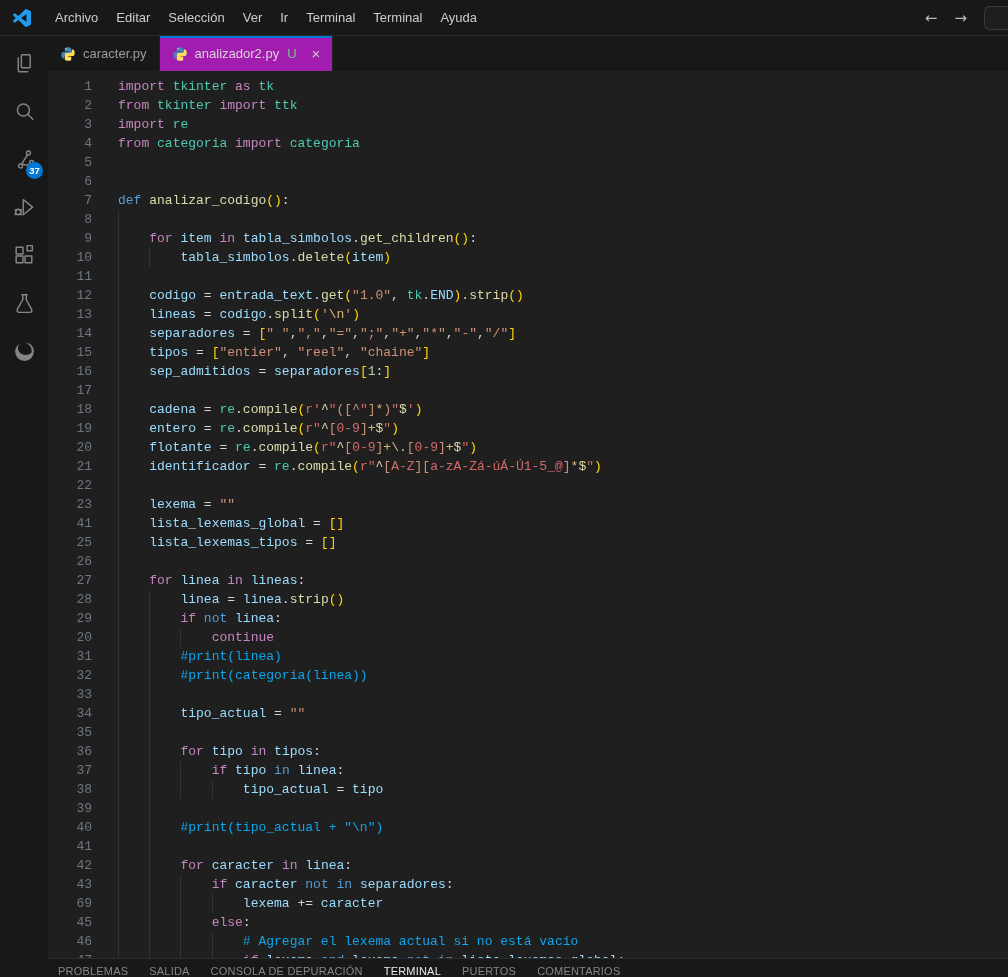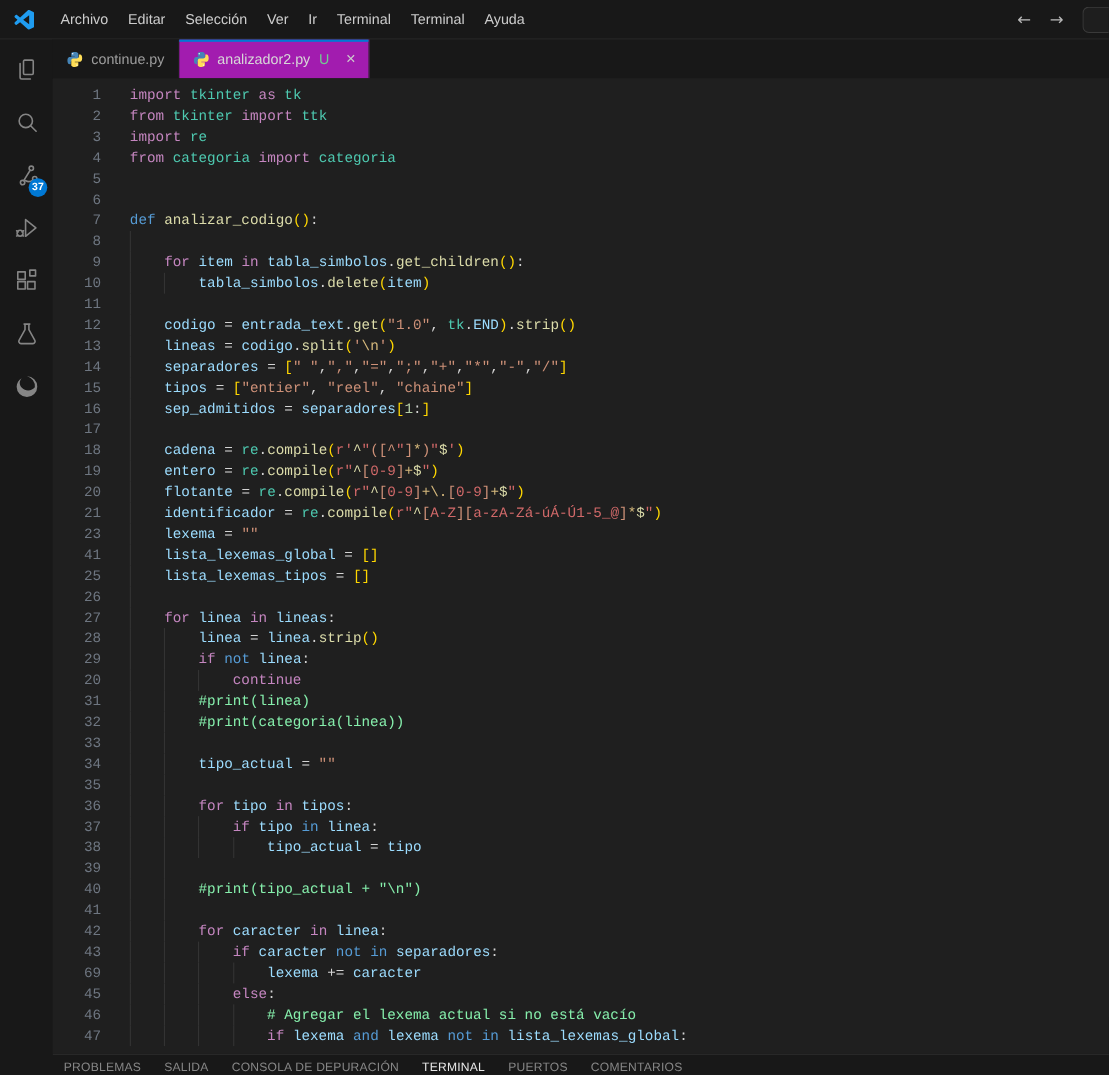--- a/index.html
+++ b/index.html
@@ -50,21 +50,21 @@
   .editor{flex:1;overflow:hidden;background:#1f1f1f;padding-top:6px;
           font-family:"Liberation Mono","DejaVu Sans Mono",monospace;
           font-size:13px;line-height:19px}
   .cl{display:flex;height:19px;white-space:pre}
   .ln{width:44px;text-align:right;padding-right:26px;color:#6e7681;flex:0 0 auto}
   .ct{position:relative;flex:1;min-width:0}
   .ig{position:absolute;top:0;bottom:0;width:1px;background:#333333}
   
   .tk-k{color:#c586c0}  .tk-o{color:#569cd6}  .tk-f{color:#dcdcaa}
   .tk-v{color:#9cdcfe}  .tk-m{color:#4ec9b0}  .tk-s{color:#ce9178}
-  .tk-e{color:#d7ba7d}  .tk-n{color:#b5cea8}  .tk-c{color:#86efac}
+  .tk-e{color:#d7ba7d}  .tk-n{color:#b5cea8}  .tk-c{color:#0ea5e9}
   .tk-w{color:#d4d4d4}  .tk-b1{color:#ffd700}
   .tk-rx{color:#d16969} .tk-rp{color:#ce9178} .tk-ra{color:#dcdcaa} .tk-rq{color:#d7ba7d}
 
   
   .panel{height:18px;background:#181818;border-top:1px solid #2b2b2b;display:flex;
          align-items:flex-start;padding-left:10px;flex:0 0 auto;overflow:hidden}
   .ptab{font-size:11px;color:#868686;margin-right:21px;padding-top:6px;letter-spacing:.2px;
         white-space:nowrap;cursor:pointer}
   .ptab.active{color:#e7e7e7}
 </style>
@@ -152,21 +152,21 @@
       <div class="tabbar">
         <div class="tab">
           <span class="pyicon">
             <svg viewBox="0 0 16 16">
                 <path fill="#4584b6" d="M7.9 1.2c-3.3 0-3.1 1.4-3.1 1.4v2.9h3.2v.4H3.5s-2.2-.2-2.2 3.2 1.9 3.3 1.9 3.3h1.1v-1.6s-.1-1.9 1.9-1.9h3.2s1.8 0 1.8-1.8V3s.3-1.8-3.3-1.8z"></path>
                 <circle fill="#fff" cx="6.1" cy="2.8" r=".65"></circle>
                 <path fill="#ffde57" d="M8.1 14.8c3.3 0 3.1-1.4 3.1-1.4v-2.9H8v-.4h4.5s2.2.2 2.2-3.2-1.9-3.3-1.9-3.3h-1.1v1.6s.1 1.9-1.9 1.9H6.6s-1.8 0-1.8 1.8V13s-.3 1.8 3.3 1.8z"></path>
                 <circle fill="#fff" cx="9.9" cy="13.2" r=".65"></circle>
               </svg>
           </span>
-          <span class="tab-label">continue.py</span>
+          <span class="tab-label">caracter.py</span>
         </div>
         <div class="tab active">
           <span class="pyicon">
             <svg viewBox="0 0 16 16">
                 <path fill="#4584b6" d="M7.9 1.2c-3.3 0-3.1 1.4-3.1 1.4v2.9h3.2v.4H3.5s-2.2-.2-2.2 3.2 1.9 3.3 1.9 3.3h1.1v-1.6s-.1-1.9 1.9-1.9h3.2s1.8 0 1.8-1.8V3s.3-1.8-3.3-1.8z"></path>
                 <circle fill="#fff" cx="6.1" cy="2.8" r=".65"></circle>
                 <path fill="#ffde57" d="M8.1 14.8c3.3 0 3.1-1.4 3.1-1.4v-2.9H8v-.4h4.5s2.2.2 2.2-3.2-1.9-3.3-1.9-3.3h-1.1v1.6s.1 1.9-1.9 1.9H6.6s-1.8 0-1.8 1.8V13s-.3 1.8 3.3 1.8z"></path>
                 <circle fill="#fff" cx="9.9" cy="13.2" r=".65"></circle>
               </svg>
           </span>
@@ -191,20 +191,21 @@
           <div class="cl"><span class="ln">12</span><span class="ct"><i class="ig" style="left: 0ch;"></i><span class="tk-w">    </span><span class="tk-v">codigo</span><span class="tk-w"> = </span><span class="tk-v">entrada_text</span><span class="tk-w">.</span><span class="tk-f">get</span><span class="tk-b1">(</span><span class="tk-s">"1.0"</span><span class="tk-w">, </span><span class="tk-m">tk</span><span class="tk-w">.</span><span class="tk-v">END</span><span class="tk-b1">)</span><span class="tk-w">.</span><span class="tk-f">strip</span><span class="tk-b1">()</span></span></div>
           <div class="cl"><span class="ln">13</span><span class="ct"><i class="ig" style="left: 0ch;"></i><span class="tk-w">    </span><span class="tk-v">lineas</span><span class="tk-w"> = </span><span class="tk-v">codigo</span><span class="tk-w">.</span><span class="tk-f">split</span><span class="tk-b1">(</span><span class="tk-s">'</span><span class="tk-e">\n</span><span class="tk-s">'</span><span class="tk-b1">)</span></span></div>
           <div class="cl"><span class="ln">14</span><span class="ct"><i class="ig" style="left: 0ch;"></i><span class="tk-w">    </span><span class="tk-v">separadores</span><span class="tk-w"> = </span><span class="tk-b1">[</span><span class="tk-s">" "</span><span class="tk-w">,</span><span class="tk-s">","</span><span class="tk-w">,</span><span class="tk-s">"="</span><span class="tk-w">,</span><span class="tk-s">";"</span><span class="tk-w">,</span><span class="tk-s">"+"</span><span class="tk-w">,</span><span class="tk-s">"*"</span><span class="tk-w">,</span><span class="tk-s">"-"</span><span class="tk-w">,</span><span class="tk-s">"/"</span><span class="tk-b1">]</span></span></div>
           <div class="cl"><span class="ln">15</span><span class="ct"><i class="ig" style="left: 0ch;"></i><span class="tk-w">    </span><span class="tk-v">tipos</span><span class="tk-w"> = </span><span class="tk-b1">[</span><span class="tk-s">"entier"</span><span class="tk-w">, </span><span class="tk-s">"reel"</span><span class="tk-w">, </span><span class="tk-s">"chaine"</span><span class="tk-b1">]</span></span></div>
           <div class="cl"><span class="ln">16</span><span class="ct"><i class="ig" style="left: 0ch;"></i><span class="tk-w">    </span><span class="tk-v">sep_admitidos</span><span class="tk-w"> = </span><span class="tk-v">separadores</span><span class="tk-b1">[</span><span class="tk-n">1</span><span class="tk-w">:</span><span class="tk-b1">]</span></span></div>
           <div class="cl"><span class="ln">17</span><span class="ct"><i class="ig" style="left: 0ch;"></i></span></div>
           <div class="cl"><span class="ln">18</span><span class="ct"><i class="ig" style="left: 0ch;"></i><span class="tk-w">    </span><span class="tk-v">cadena</span><span class="tk-w"> = </span><span class="tk-m">re</span><span class="tk-w">.</span><span class="tk-f">compile</span><span class="tk-b1">(</span><span class="tk-rx">r'</span><span class="tk-ra">^</span><span class="tk-rx">"</span><span class="tk-rp">([</span><span class="tk-rp">^</span><span class="tk-rx">"</span><span class="tk-rp">]</span><span class="tk-rq">*</span><span class="tk-rp">)</span><span class="tk-rx">"</span><span class="tk-ra">$</span><span class="tk-rx">'</span><span class="tk-b1">)</span></span></div>
           <div class="cl"><span class="ln">19</span><span class="ct"><i class="ig" style="left: 0ch;"></i><span class="tk-w">    </span><span class="tk-v">entero</span><span class="tk-w"> = </span><span class="tk-m">re</span><span class="tk-w">.</span><span class="tk-f">compile</span><span class="tk-b1">(</span><span class="tk-rx">r"</span><span class="tk-ra">^</span><span class="tk-rp">[</span><span class="tk-rx">0-9</span><span class="tk-rp">]</span><span class="tk-rq">+</span><span class="tk-ra">$</span><span class="tk-rx">"</span><span class="tk-b1">)</span></span></div>
           <div class="cl"><span class="ln">20</span><span class="ct"><i class="ig" style="left: 0ch;"></i><span class="tk-w">    </span><span class="tk-v">flotante</span><span class="tk-w"> = </span><span class="tk-m">re</span><span class="tk-w">.</span><span class="tk-f">compile</span><span class="tk-b1">(</span><span class="tk-rx">r"</span><span class="tk-ra">^</span><span class="tk-rp">[</span><span class="tk-rx">0-9</span><span class="tk-rp">]</span><span class="tk-rq">+</span><span class="tk-rq">\.</span><span class="tk-rp">[</span><span class="tk-rx">0-9</span><span class="tk-rp">]</span><span class="tk-rq">+</span><span class="tk-ra">$</span><span class="tk-rx">"</span><span class="tk-b1">)</span></span></div>
           <div class="cl"><span class="ln">21</span><span class="ct"><i class="ig" style="left: 0ch;"></i><span class="tk-w">    </span><span class="tk-v">identificador</span><span class="tk-w"> = </span><span class="tk-m">re</span><span class="tk-w">.</span><span class="tk-f">compile</span><span class="tk-b1">(</span><span class="tk-rx">r"</span><span class="tk-ra">^</span><span class="tk-rp">[</span><span class="tk-rx">A-Z</span><span class="tk-rp">]</span><span class="tk-rp">[</span><span class="tk-rx">a-zA-Zá-úÁ-Ú1-5_@</span><span class="tk-rp">]</span><span class="tk-rq">*</span><span class="tk-ra">$</span><span class="tk-rx">"</span><span class="tk-b1">)</span></span></div>
+          <div class="cl"><span class="ln">22</span><span class="ct"><i class="ig" style="left: 0ch;"></i></span></div>
           <div class="cl"><span class="ln">23</span><span class="ct"><i class="ig" style="left: 0ch;"></i><span class="tk-w">    </span><span class="tk-v">lexema</span><span class="tk-w"> = </span><span class="tk-s">""</span></span></div>
           <div class="cl"><span class="ln">41</span><span class="ct"><i class="ig" style="left: 0ch;"></i><span class="tk-w">    </span><span class="tk-v">lista_lexemas_global</span><span class="tk-w"> = </span><span class="tk-b1">[]</span></span></div>
           <div class="cl"><span class="ln">25</span><span class="ct"><i class="ig" style="left: 0ch;"></i><span class="tk-w">    </span><span class="tk-v">lista_lexemas_tipos</span><span class="tk-w"> = </span><span class="tk-b1">[]</span></span></div>
           <div class="cl"><span class="ln">26</span><span class="ct"><i class="ig" style="left: 0ch;"></i></span></div>
           <div class="cl"><span class="ln">27</span><span class="ct"><i class="ig" style="left: 0ch;"></i><span class="tk-w">    </span><span class="tk-k">for</span><span class="tk-w"> </span><span class="tk-v">linea</span><span class="tk-w"> </span><span class="tk-k">in</span><span class="tk-w"> </span><span class="tk-v">lineas</span><span class="tk-w">:</span></span></div>
           <div class="cl"><span class="ln">28</span><span class="ct"><i class="ig" style="left: 0ch;"></i><i class="ig" style="left: 4ch;"></i><span class="tk-w">        </span><span class="tk-v">linea</span><span class="tk-w"> = </span><span class="tk-v">linea</span><span class="tk-w">.</span><span class="tk-f">strip</span><span class="tk-b1">()</span></span></div>
           <div class="cl"><span class="ln">29</span><span class="ct"><i class="ig" style="left: 0ch;"></i><i class="ig" style="left: 4ch;"></i><span class="tk-w">        </span><span class="tk-k">if</span><span class="tk-w"> </span><span class="tk-o">not</span><span class="tk-w"> </span><span class="tk-v">linea</span><span class="tk-w">:</span></span></div>
           <div class="cl"><span class="ln">20</span><span class="ct"><i class="ig" style="left: 0ch;"></i><i class="ig" style="left: 4ch;"></i><i class="ig" style="left: 8ch;"></i><span class="tk-w">            </span><span class="tk-k">continue</span></span></div>
           <div class="cl"><span class="ln">31</span><span class="ct"><i class="ig" style="left: 0ch;"></i><i class="ig" style="left: 4ch;"></i><span class="tk-w">        </span><span class="tk-c">#print(linea)</span></span></div>
           <div class="cl"><span class="ln">32</span><span class="ct"><i class="ig" style="left: 0ch;"></i><i class="ig" style="left: 4ch;"></i><span class="tk-w">        </span><span class="tk-c">#print(categoria(linea))</span></span></div>

